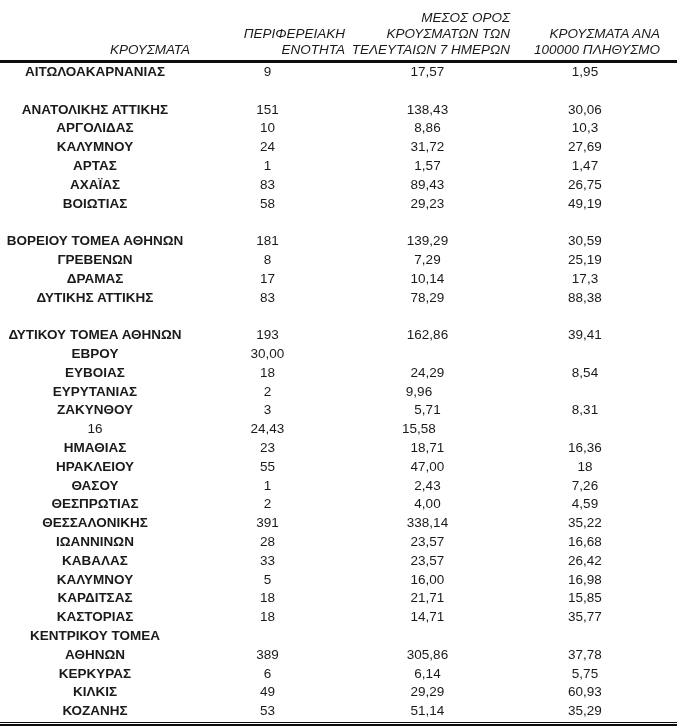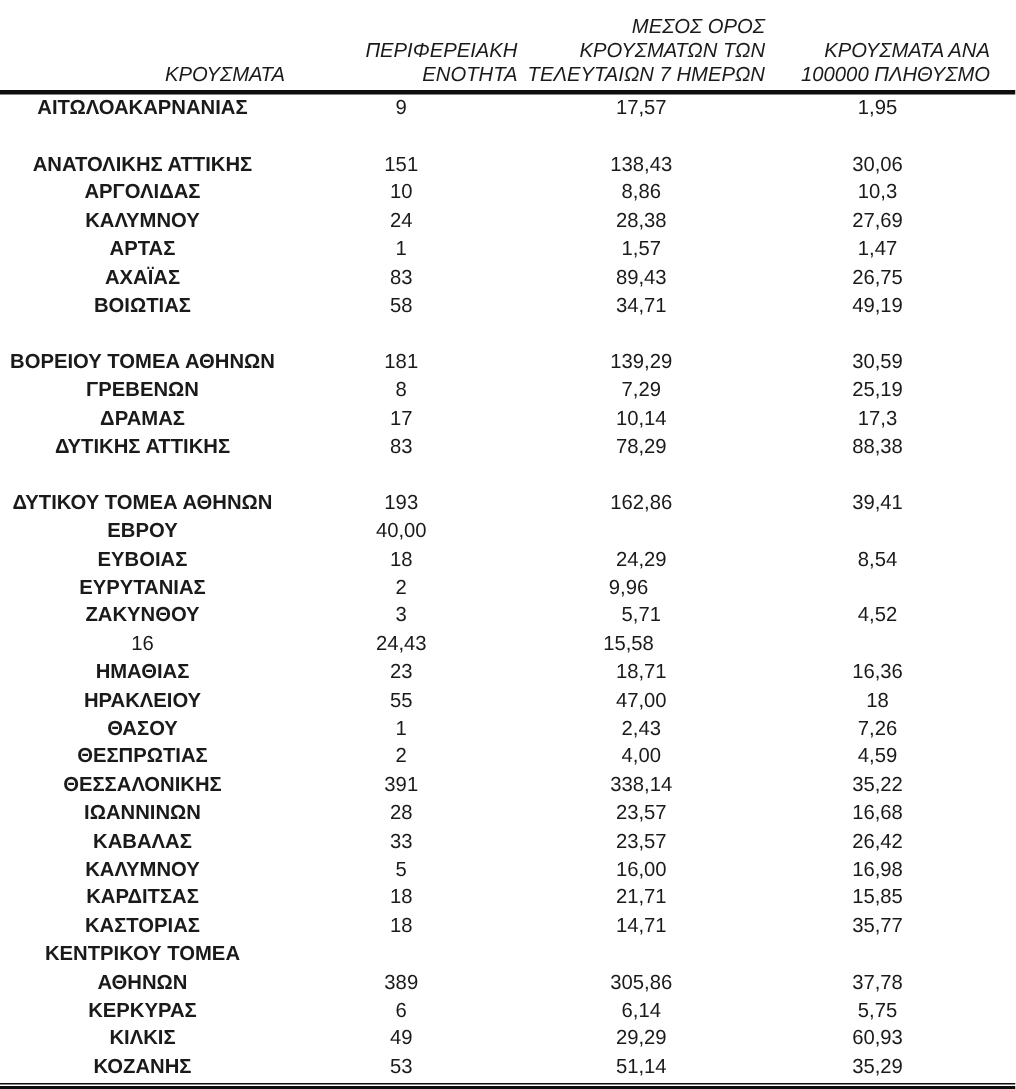--- a/index.html
+++ b/index.html
@@ -86,42 +86,42 @@
   <div class="row-grid">
     <div class="cell region-cell">ΑΡΓΟΛΙΔΑΣ</div>
     <div class="cell">10</div>
     <div class="cell">8,86</div>
     <div class="cell col4">10,3</div>
   </div>
 
   <div class="row-grid">
     <div class="cell region-cell">ΚΑΛΥΜΝΟΥ</div>
     <div class="cell">24</div>
-    <div class="cell">28,38</div>
+    <div class="cell">31,72</div>
     <div class="cell col4">27,69</div>
   </div>
 
   <div class="row-grid">
     <div class="cell region-cell">ΑΡΤΑΣ</div>
     <div class="cell">1</div>
     <div class="cell">1,57</div>
     <div class="cell col4">1,47</div>
   </div>
 
   <div class="row-grid">
     <div class="cell region-cell">ΑΧΑΪΑΣ</div>
     <div class="cell">83</div>
     <div class="cell">89,43</div>
     <div class="cell col4">26,75</div>
   </div>
 
   <div class="row-grid">
     <div class="cell region-cell">ΒΟΙΩΤΙΑΣ</div>
     <div class="cell">58</div>
-    <div class="cell">34,71</div>
+    <div class="cell">29,23</div>
     <div class="cell col4">49,19</div>
   </div>
 
   <div class="spacer-row"></div>
 
   <div class="row-grid">
     <div class="cell region-cell">ΒΟΡΕΙΟΥ ΤΟΜΕΑ ΑΘΗΝΩΝ</div>
     <div class="cell">181</div>
     <div class="cell">139,29</div>
     <div class="cell col4">30,59</div>
@@ -152,41 +152,41 @@
 
   <div class="row-grid">
     <div class="cell region-cell">ΔΥΤΙΚΟΥ ΤΟΜΕΑ ΑΘΗΝΩΝ</div>
     <div class="cell">193</div>
     <div class="cell">162,86</div>
     <div class="cell col4">39,41</div>
   </div>
 
   <div class="row-grid">
     <div class="cell region-cell">ΕΒΡΟΥ</div>
-    <div class="cell">40,00</div>
+    <div class="cell">30,00</div>
   </div>
 
   <div class="row-grid">
     <div class="cell region-cell">ΕΥΒΟΙΑΣ</div>
     <div class="cell">18</div>
     <div class="cell">24,29</div>
     <div class="cell col4">8,54</div>
   </div>
 
   <div class="row-grid">
     <div class="cell region-cell">ΕΥΡΥΤΑΝΙΑΣ</div>
     <div class="cell">2</div>
     <div class="cell col4">9,96</div>
   </div>
 
   <div class="row-grid">
     <div class="cell region-cell">ΖΑΚΥΝΘΟΥ</div>
     <div class="cell">3</div>
     <div class="cell">5,71</div>
-    <div class="cell col4">4,52</div>
+    <div class="cell col4">8,31</div>
   </div>
 
   <div class="row-grid">
     <div class="cell">16</div>
     <div class="cell">24,43</div>
     <div class="cell col4">15,58</div>
   </div>
 
   <div class="row-grid">
     <div class="cell region-cell">ΗΜΑΘΙΑΣ</div>

